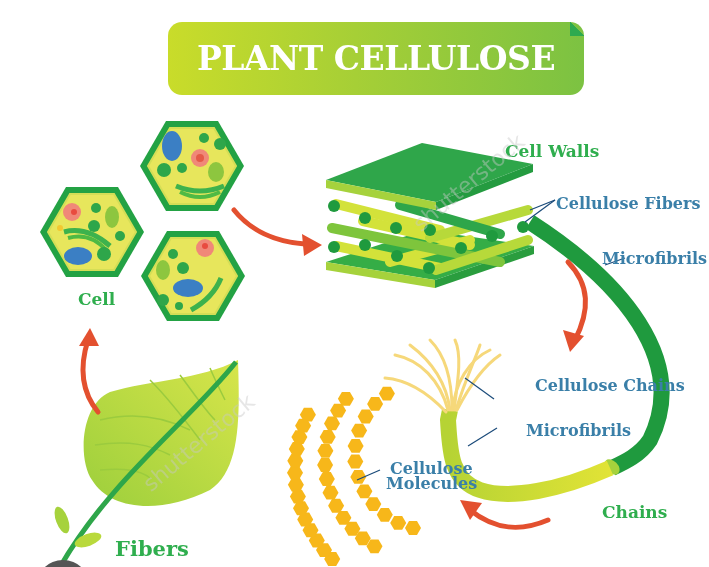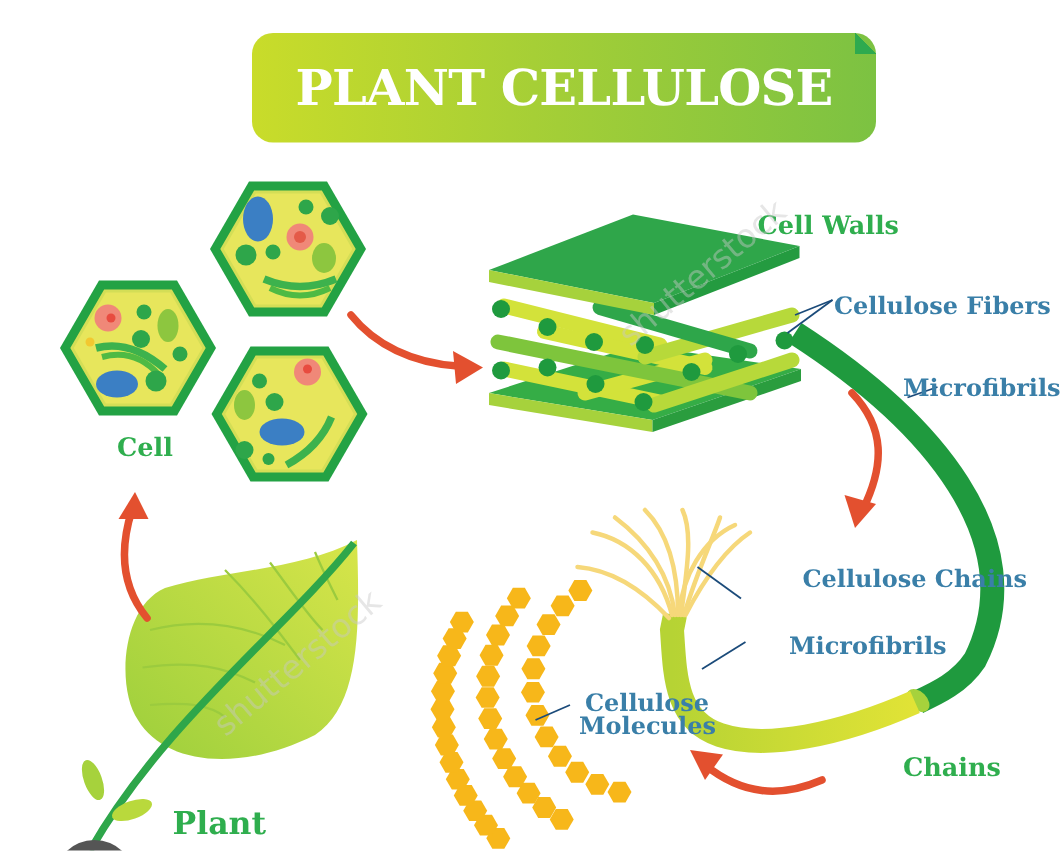--- a/index.html
+++ b/index.html
@@ -220,19 +220,19 @@
 
   <div class="lbl lbl-green" style="left:78px;top:289px;">Cell</div>
   <div class="lbl lbl-green" style="left:505px;top:141px;">Cell Walls</div>
   <div class="lbl lbl-blue" style="left:556px;top:194px;">Cellulose Fibers</div>
   <div class="lbl lbl-blue" style="left:602px;top:249px;">Microfibrils</div>
   <div class="lbl lbl-blue" style="left:497px;top:376px;margin-left:38px;">Cellulose Chains</div>
   <div class="lbl lbl-blue" style="left:526px;top:421px;">Microfibrils</div>
   <div class="lbl lbl-blue" style="left:390px;top:459px;">Cellulose</div>
   <div class="lbl lbl-blue" style="left:386px;top:474px;">Molecules</div>
   <div class="lbl lbl-green" style="left:602px;top:502px;">Chains</div>
-  <div class="lbl lbl-green" style="left:115px;top:536px;font-size:21px;">Plant</div>
+  <div class="lbl lbl-green" style="left:115px;top:536px;font-size:21px;">Fibers</div>
 
   <div class="wm" style="left:400px;top:170px;">shutterstock</div>
   <div class="wm" style="left:130px;top:430px;">shutterstock</div>
 
   <div class="overlay-circle"></div>
 </div>
 
 </body></html>

